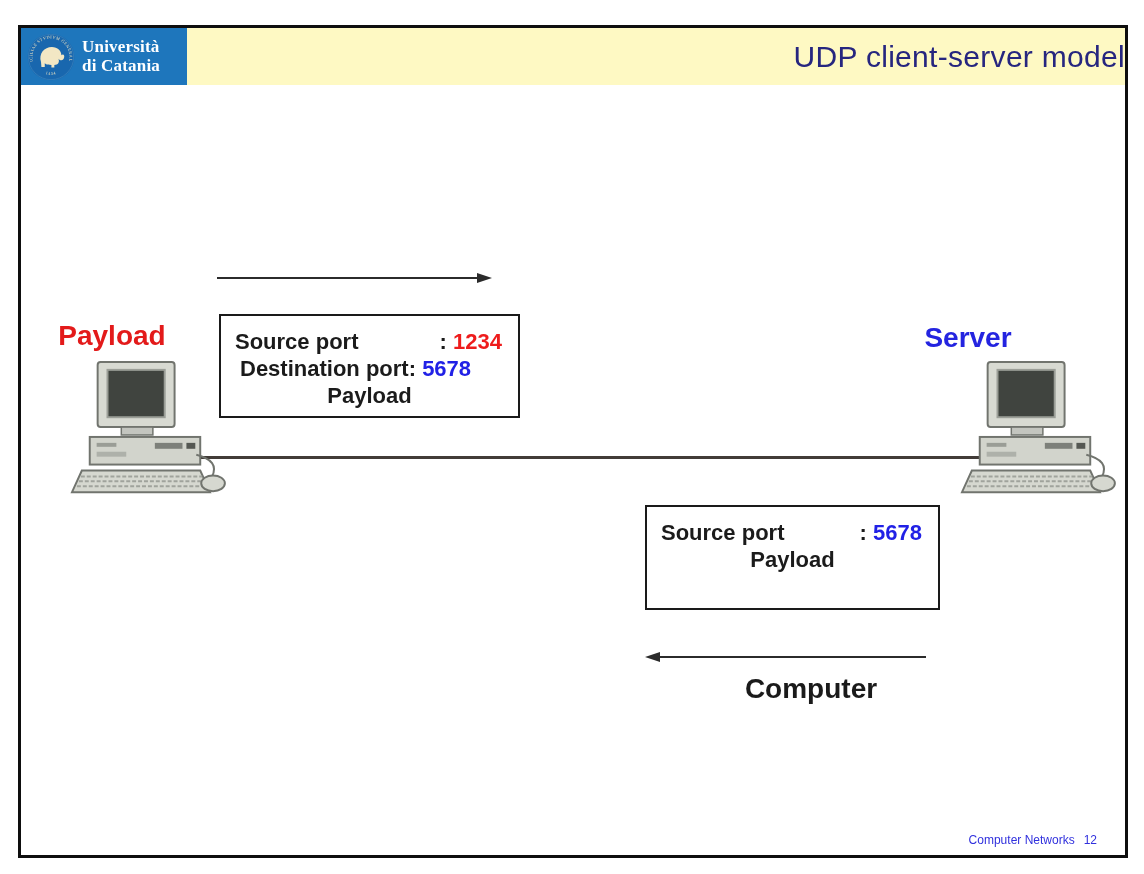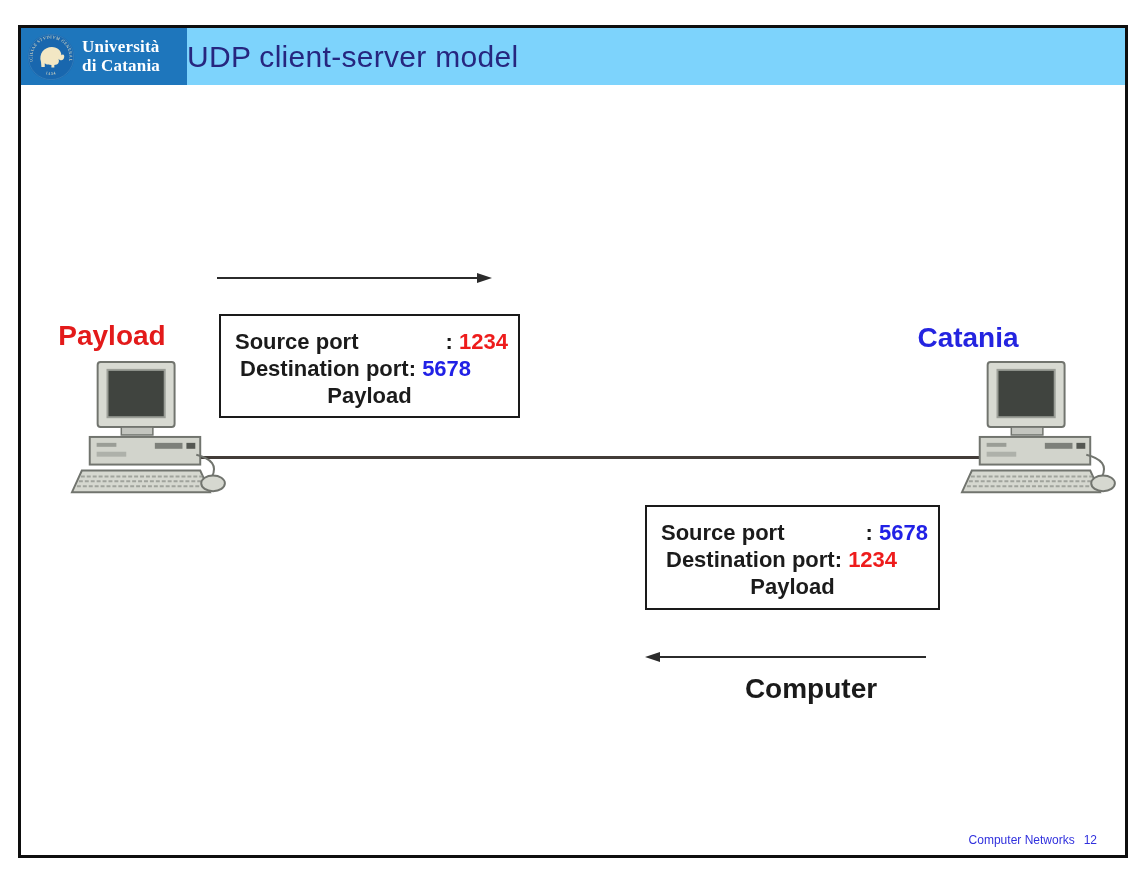--- a/index.html
+++ b/index.html
@@ -15,33 +15,33 @@
   .header { position:absolute; left:0; top:0; width:100%; height:57px; display:flex; }
   .logo-box {
     width:166px; height:57px; background:#1E76BC; display:flex;
     align-items:center; padding-left:5px; box-sizing:border-box; gap:6px; flex:none;
   }
   .univ-name {
     color:#ffffff; font-family:"Liberation Serif", serif; font-weight:700;
     font-size:17px; line-height:1.08; letter-spacing:0.2px;
   }
   .title-band {
-    flex:1; background:#7dd3fc; display:flex; align-items:center; justify-content:flex-start;
+    flex:1; background:#fef9c3; display:flex; align-items:center; justify-content:flex-end;
   }
   .slide-title { color:#26267F; font-size:30px; letter-spacing:0.3px; }
   
   .abs { position:absolute; }
   .flow-label { font-size:28px; font-weight:700; color:#1a1a1a; text-align:center; }
   .client-label { color:#E31A1A; font-size:28px; font-weight:700; text-align:center; }
   .server-label { color:#2424E0; font-size:28px; font-weight:700; text-align:center; }
   .packet-box {
     border:2px solid #1a1a1a; background:#ffffff; box-sizing:border-box;
     font-size:22px; font-weight:700; color:#1b1b1b; padding-top:12px; line-height:27px;
   }
-  .pkt-line1 { display:flex; justify-content:space-between; padding:0 10px 0 14px; }
+  .pkt-line1 { display:flex; justify-content:space-between; padding:0 16px 0 14px; }
   .pkt-line2 { padding-left:19px; white-space:pre; }
   .pkt-line3 { text-align:center; }
   .red  { color:#EE1C1C; }
   .blue { color:#2121E6; }
   .network-line { border-top:3px solid #423c38; z-index:0; }
   .computer { z-index:2; }
   .footer {
     position:absolute; right:28px; bottom:8px; color:#3030DD; font-size:12px;
   }
   .footer .pgnum { margin-left:9px; }
@@ -80,21 +80,21 @@
       <span class="slide-title">UDP client-server model</span>
     </div>
   </div>
 
   <svg class="abs" style="left:193px; top:240px;" width="282" height="20">
     <line x1="3" y1="10" x2="266" y2="10" stroke="#2b2b2b" stroke-width="2"></line>
     <polygon points="278,10 263,5 263,15" fill="#2b2b2b"></polygon>
   </svg>
 
   <div class="abs client-label" style="left:36px; top:292px; width:110px;">Payload</div>
-  <div class="abs server-label" style="left:887px; top:294px; width:120px;">Catania</div>
+  <div class="abs server-label" style="left:887px; top:294px; width:120px;">Server</div>
 
   <div class="abs network-line" style="left:117px; top:428px; width:902px; height:0;"></div>
 
   <svg class="abs computer" style="left:39px; top:332px;" width="168" height="146" viewBox="0 0 170 148">
     <rect x="38" y="2" width="78" height="66" rx="3" fill="#D8DAD2" stroke="#71746E" stroke-width="2"></rect>
     <rect x="48" y="10" width="58" height="48" fill="#40443F" stroke="#9B9E97" stroke-width="2"></rect>
     <rect x="62" y="68" width="32" height="8" fill="#C3C5BF" stroke="#71746E" stroke-width="1.5"></rect>
     <rect x="30" y="78" width="112" height="28" fill="#D2D4CC" stroke="#71746E" stroke-width="2"></rect>
     <rect x="37" y="84" width="20" height="4" fill="#9A9D96"></rect>
     <rect x="37" y="93" width="30" height="5" fill="#AEB1AA"></rect>
@@ -132,21 +132,20 @@
     </div>
     <div class="pkt-line2"><span>Destination port:</span> <span class="blue">5678</span></div>
     <div class="pkt-line3">Payload</div>
   </div>
 
   <div class="abs packet-box" style="left:624px; top:477px; width:295px; height:105px;">
     <div class="pkt-line1">
       <span>Source port</span>
       <span><span>:</span> <span class="blue">5678</span></span>
     </div>
-    <div class="pkt-line2"><span>Destination port:</span> <span class="red">1234</span></div>
     <div class="pkt-line3">Payload</div>
   </div>
 
   <svg class="abs" style="left:620px; top:619px;" width="288" height="20">
     <line x1="18" y1="10" x2="285" y2="10" stroke="#2b2b2b" stroke-width="2"></line>
     <polygon points="4,10 19,5 19,15" fill="#2b2b2b"></polygon>
   </svg>
   <div class="abs flow-label" style="left:660px; top:645px; width:260px;">Computer</div>
 
   <div class="footer">

